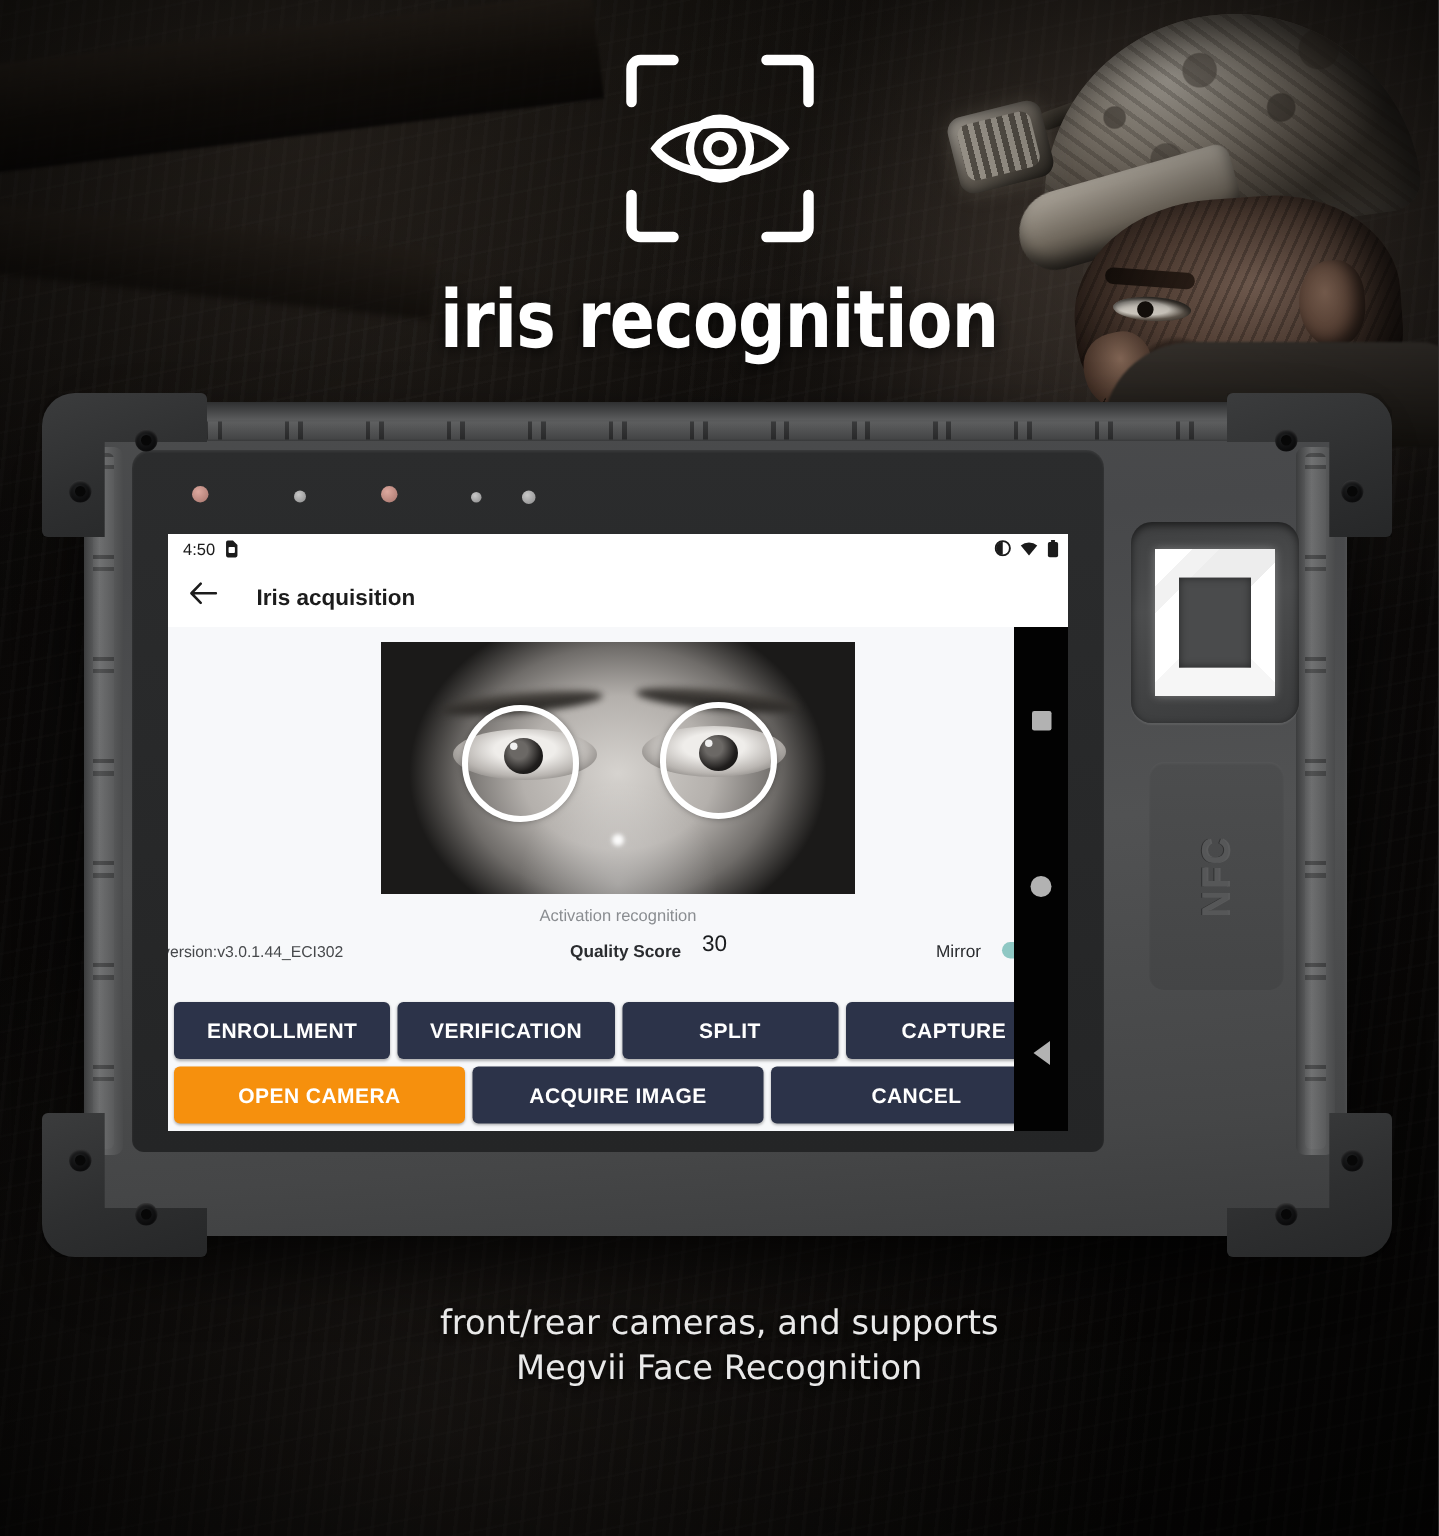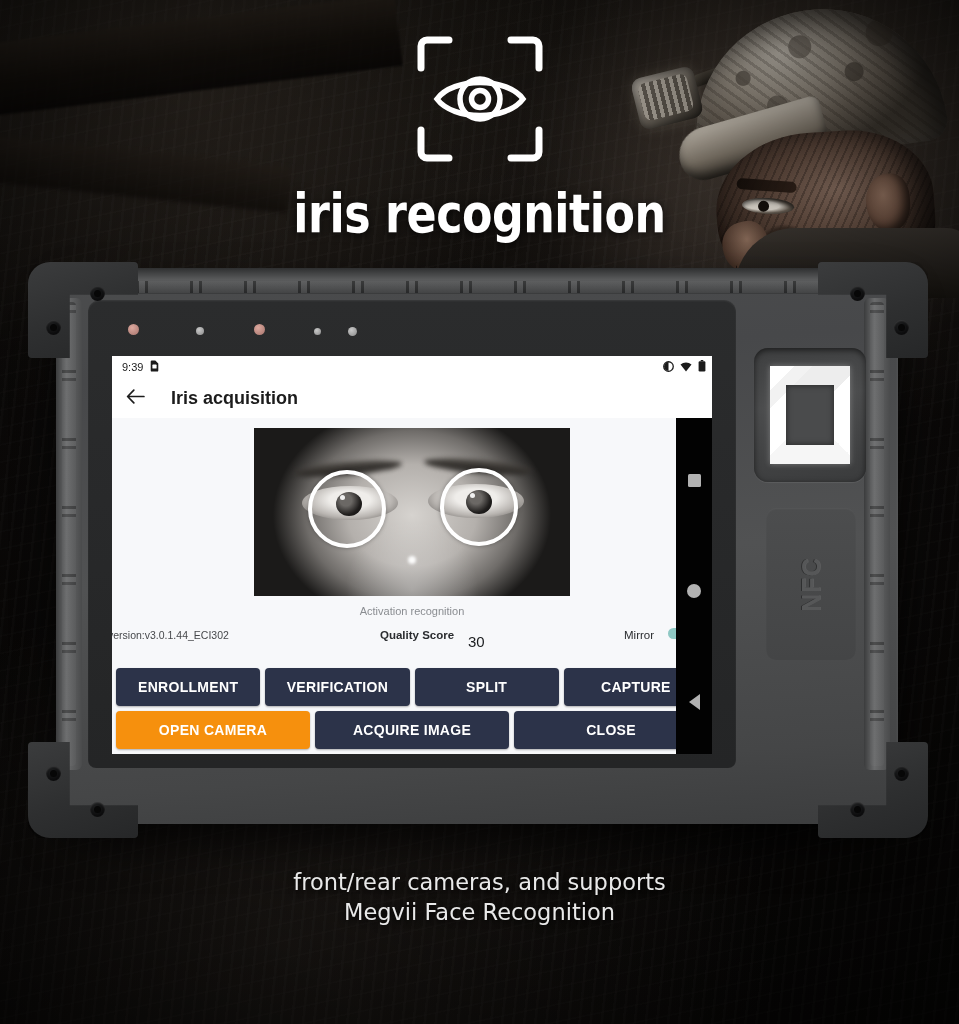--- a/index.html
+++ b/index.html
@@ -211,21 +211,21 @@
     height:22px; background:#fff; display:flex; align-items:center;
     padding:0 6px 0 10px; font-size:11px; color:#1b1b1b;
   }
   .sb-left { display:flex; align-items:center; gap:7px; }
   .sb-right { margin-left:auto; display:flex; align-items:center; gap:6px; }
 
   .appbar {
     height:40px; background:#fff; display:flex; align-items:center;
     padding:0 0 0 14px; gap:26px;
   }
-  .appbar-title { font-size:18px; font-weight:700; color:#1c1c1c; }
+  .appbar-title { font-size:15px; font-weight:700; color:#1c1c1c; }
 
   .content { background:#f7f8fa; height:calc(100% - 62px); position:relative; }
 
   .preview-wrap { display:flex; justify-content:center; padding-top:10px; }
   .preview {
     width:316px; height:168px; position:relative; overflow:hidden;
     background:#000;
   }
   .iris-img {
     position:absolute; inset:0;
@@ -252,21 +252,21 @@
   .target.l { left:54px; top:42px; }
   .target.r { right:52px; top:40px; }
 
   .status-text { text-align:center; font-size:11px; color:#8a8d91; padding-top:9px; }
 
   .meta-row {
     display:flex; align-items:center; padding:6px 0 0 0; position:relative; height:36px;
   }
   .version { position:absolute; left:-4px; top:12px; font-size:10.5px; color:#46484b; white-space:nowrap; }
   .qs-label { position:absolute; left:268px; top:12px; font-size:11.5px; color:#2a2c2f; font-weight:700; }
-  .qs-field { position:absolute; left:356px; top:4px; width:150px;margin-top:12px; }
+  .qs-field { position:absolute; left:356px; top:4px; width:150px; }
   .qs-value { font-size:15px; color:#1b1d1f; padding-bottom:2px; }
   .qs-underline { height:1px; background:#9aa0a6; width:150px; }
   .mirror-label { position:absolute; left:512px; top:12px; font-size:11.5px; color:#2a2c2f; }
   .toggle { position:absolute; left:556px; top:9px; width:34px; height:15px; }
   .toggle-track { position:absolute; left:0; top:2px; width:32px; height:11px; border-radius:7px; background:#8fc8c4; }
   .toggle-thumb { position:absolute; right:0; top:-1px; width:17px; height:17px; border-radius:50%; background:#138276; box-shadow:0 1px 3px rgba(0,0,0,.4); }
 
   .btn-grid { position:absolute; left:0; right:0; bottom:0; padding:0 4px; }
   .btn-row { display:flex; gap:5px; margin-bottom:5px; }
   .btn {
@@ -411,21 +411,21 @@
     <div class="dot g" style="left:82px;top:3px;width:8px;height:8px;"></div>
     <div class="dot r" style="left:140px;width:11px;height:11px;"></div>
     <div class="dot g" style="left:200px;top:4px;width:7px;height:7px;"></div>
     <div class="dot g" style="left:234px;top:3px;width:9px;height:9px;"></div>
   </div>
 
   <div class="screen">
 
     <div class="statusbar">
       <div class="sb-left">
-        <span>9:39</span>
+        <span>4:50</span>
         <span>
           <svg width="9" height="12" viewBox="0 0 9 12" aria-hidden="true">
             <path d="M0.7 1.6A1.2 1.2 0 0 1 1.9 0.4h3.4L8.3 3.4v7A1.2 1.2 0 0 1 7.1 11.6H1.9A1.2 1.2 0 0 1 0.7 10.4Z" fill="#1b1b1b"></path>
             <rect x="2.4" y="4.6" width="4.2" height="4" rx="0.6" fill="#ffffff"></rect>
           </svg>
         </span>
       </div>
       <div class="sb-right">
         <span>
           <svg width="11" height="11" viewBox="0 0 12 12" aria-hidden="true">
@@ -492,21 +492,21 @@
       <div class="btn-grid">
         <div class="btn-row">
           <div class="btn">ENROLLMENT</div>
           <div class="btn">VERIFICATION</div>
           <div class="btn">SPLIT</div>
           <div class="btn">CAPTURE</div>
         </div>
         <div class="btn-row">
           <div class="btn accent">OPEN CAMERA</div>
           <div class="btn">ACQUIRE IMAGE</div>
-          <div class="btn">CLOSE</div>
+          <div class="btn">CANCEL</div>
         </div>
       </div>
 
       <div class="navbar">
         <span class="nav-recents"></span>
         <span class="nav-home"></span>
         <span class="nav-back"></span>
       </div>
 
     </div>

